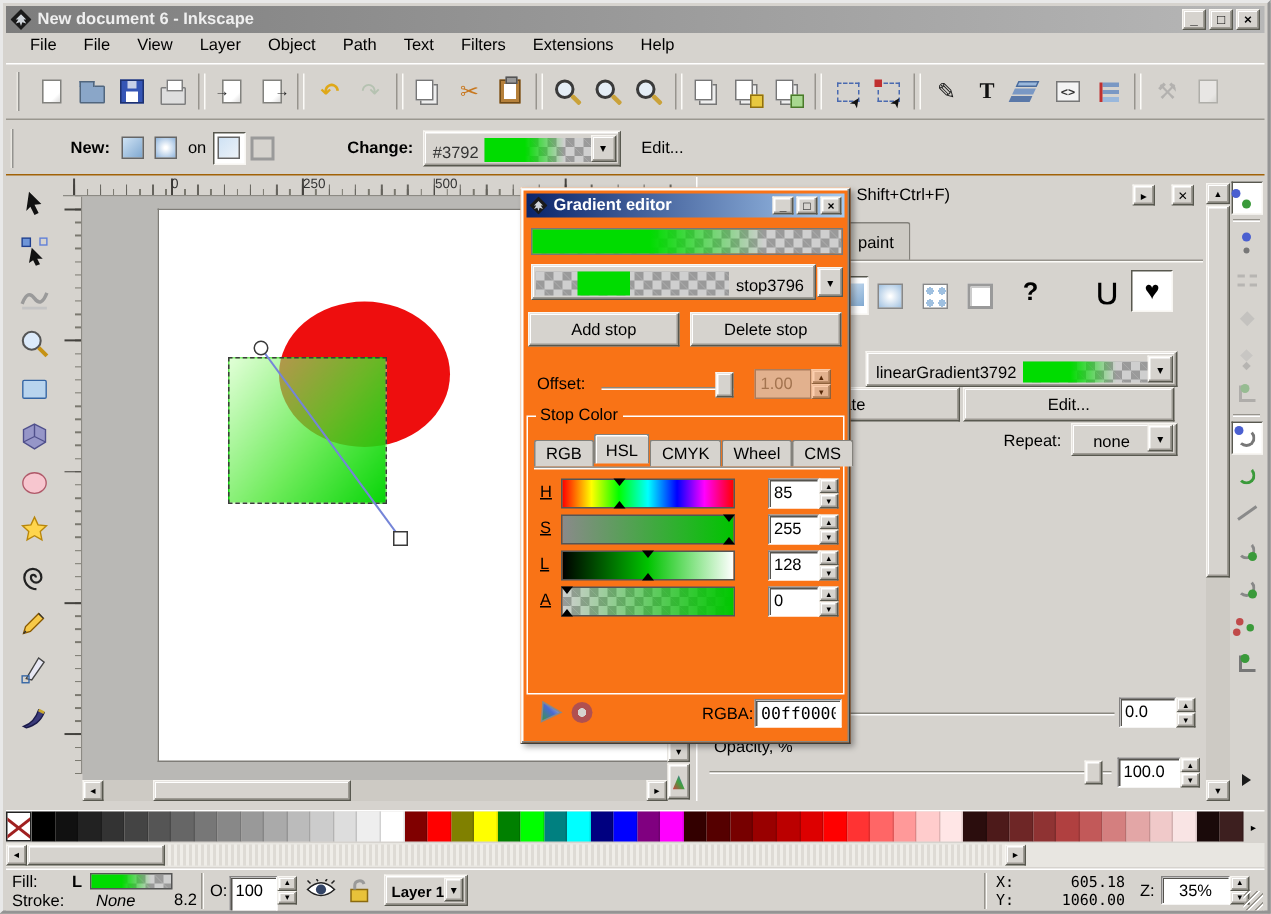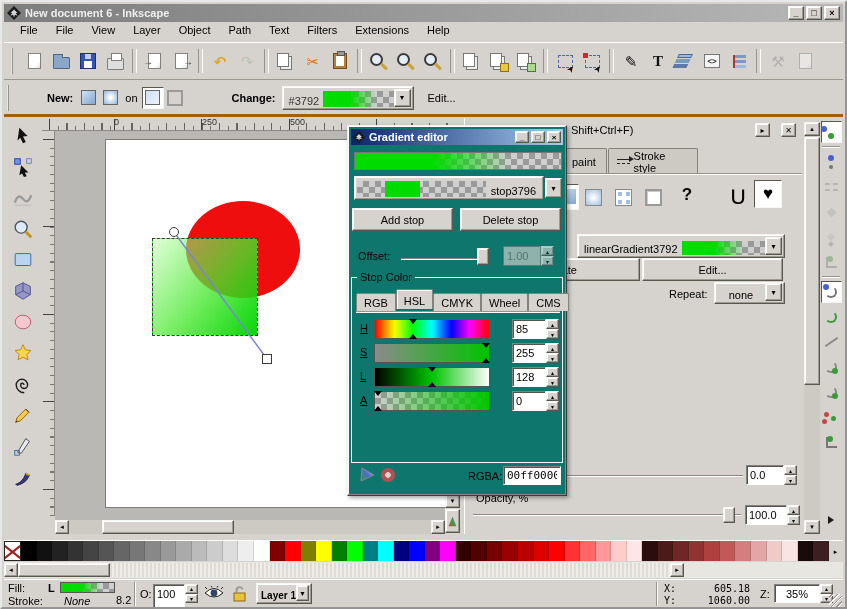--- a/index.html
+++ b/index.html
@@ -52,21 +52,21 @@
   .k-mag:after{content:"";position:absolute;width:8px;height:3px;background:#caa23a;border-radius:1px;transform:rotate(45deg);right:-7px;bottom:-4px;}
   .k-group{width:15px;height:13px;border:1px dashed #4a6ab0;position:relative;}
   .k-group:after{content:"➤";position:absolute;right:-3px;bottom:-7px;font-size:9px;color:#111;transform:rotate(-55deg);}
   .k-ungroup{width:15px;height:13px;border:1px dashed #4a6ab0;position:relative;}
   .k-ungroup:after{content:"➤";position:absolute;right:-3px;bottom:-7px;font-size:9px;color:#111;transform:rotate(-55deg);}
   .k-ungroup:before{content:"";position:absolute;left:-3px;top:-3px;width:5px;height:5px;background:#c03030;}
   .k-layers{width:14px;height:4px;background:#9ab8dc;border:1px solid #4a6a9a;transform:skewX(-25deg);box-shadow:0 5px 0 #7a98c4,0 10px 0 #5a78a8;margin-bottom:10px;}
   .k-xml{width:16px;height:14px;border:1px solid #777;background:#f4f4f4;font:bold 8px "DejaVu Sans Mono",monospace;display:flex;align-items:center;justify-content:center;color:#333;}
   .k-align{width:13px;height:13px;border-left:2px solid #c03030;background:linear-gradient(#7a98c4 0 3px,transparent 3px 5px,#7a98c4 5px 8px,transparent 8px 10px,#9ab8dc 10px 13px);}
   
-  .toolctrl{left:2px;top:79px;right:2px;height:36px;display:flex;align-items:center;border-bottom:3px solid #a16207;}
+  .toolctrl{left:2px;top:79px;right:2px;height:36px;display:flex;align-items:center;border-bottom:1px solid #a16207;}
   .tc-label{font-weight:bold;}
   .tc-btn{width:22px;height:22px;display:flex;align-items:center;justify-content:center;}
   .tc-sw{width:15px;height:15px;border:1px solid #666;}
   .combo{display:flex;align-items:flex-end;height:24px;padding:2px;}
   .combo-arrow{width:17px;height:18px;display:flex;align-items:center;justify-content:center;font-size:8px;}
   
   .toolbox{left:2px;top:116px;width:38px;bottom:73px;display:flex;flex-direction:column;align-items:center;gap:3px;padding-top:4px;}
   .tool{width:30px;height:28px;display:flex;align-items:center;justify-content:center;}
   
   .hruler{left:40px;top:116px;width:415px;height:13px;background:#d6d3ce;border-bottom:1px solid #8c8a84;
@@ -103,21 +103,21 @@
   .s-curve-node{width:12px;height:12px;border:2px solid #777;border-color:transparent #777 #777 transparent;border-radius:50%;position:relative;}
   .s-curve-node:after{content:"";position:absolute;left:-4px;top:-4px;width:6px;height:6px;border-radius:50%;background:#4a5fd0;}
   .s-slash{width:15px;height:2px;background:#8a8a8a;transform:rotate(-35deg);}
   .s-curve-dot{width:12px;height:12px;border:2px solid #888;border-color:transparent #888 #888 transparent;border-radius:50%;position:relative;}
   .s-curve-dot:after{content:"";position:absolute;right:-3px;bottom:-3px;width:6px;height:6px;border-radius:50%;background:#3a9a3a;}
   .s-dots-red{width:5px;height:5px;border-radius:50%;background:#c04a4a;box-shadow:7px 4px 0 #3a9a3a,-2px 7px 0 #c04a4a;margin:-6px 6px 0 -4px;}
   .s-corner-dot{width:11px;height:11px;border-left:2px solid #777;border-bottom:2px solid #777;position:relative;}
   .s-corner-dot:after{content:"";position:absolute;left:-1px;top:-1px;width:6px;height:6px;border-radius:50%;background:#3a9a3a;}
   .s-arrow{width:0;height:0;border-left:6px solid #1a1a1a;border-top:4px solid transparent;border-bottom:4px solid transparent;}
   
-  .dlg{left:345px;top:123px;width:220px;height:371px;background:#0f766e;border:1px solid;border-color:#f4f2ee #3c3c38 #3c3c38 #f4f2ee;box-shadow:2px 2px 4px rgba(0,0,0,.35),inset -1px -1px 0 #8a8880,inset 1px 1px 0 #fff;z-index:30;}
+  .dlg{left:345px;top:123px;width:220px;height:371px;background:#f97316;border:1px solid;border-color:#f4f2ee #3c3c38 #3c3c38 #f4f2ee;box-shadow:2px 2px 4px rgba(0,0,0,.35),inset -1px -1px 0 #8a8880,inset 1px 1px 0 #fff;z-index:30;}
   .dlg-title{position:absolute;left:3px;top:3px;right:3px;height:16px;display:flex;align-items:center;padding:0 2px;color:#fff;font-weight:bold;}
   .dlg-btn{width:14px;height:12px;display:flex;align-items:center;justify-content:center;font-size:8px;font-weight:bold;color:#000;}
   .chrow{position:absolute;height:20px;}
   .chlabel{position:absolute;left:0;top:3px;width:12px;text-decoration:underline;}
   .chbar{position:absolute;left:14px;top:0;width:116px;height:20px;border:1px solid #555;}
   .mark{position:absolute;width:0;height:0;border-left:4px solid transparent;border-right:4px solid transparent;}
   .mark.t{top:-1px;border-top:5px solid #000;}
   .mark.b{bottom:-1px;border-bottom:5px solid #000;}
   .spinbox{position:absolute;display:flex;}
   .spin-val{width:38px;height:20px;padding:3px 3px 0 3px;}
@@ -410,24 +410,20 @@
     <div class="raised" style="position:absolute;left:316px;top:5px;width:15px;height:14px;display:flex;align-items:center;justify-content:center;font-size:8px">✕</div>
 
     <div style="position:absolute;right:0;top:4px;width:16px;bottom:0;background:#cdcac4">
       <div class="scr-btn raised" style="width:16px">▴</div>
       <div class="raised" style="position:absolute;top:15px;width:16px;height:248px"></div>
       <div class="scr-btn raised" style="position:absolute;bottom:0;width:16px">▾</div>
     </div>
 
     <div class="dock-tab" style="left:98px;top:30px;width:44px">
       <span>paint</span>
-    </div>
-    <div class="dock-tab" style="left:143px;top:30px;width:90px">
-      <div class="dash-ic"></div>
-      <span>Stroke style</span>
     </div>
     <div class="hline" style="position:absolute;left:0;right:18px;top:55px"></div>
 
     <div class="pressed" style="position:absolute;left:98px;top:66px;width:16px;height:26px">
         <div style="margin:4px 2px;width:10px;height:15px;background:linear-gradient(135deg,#cfe2f4,#7fa8d0)"></div>
       </div>
     <div style="position:absolute;left:116px;top:66px;width:24px;height:26px;display:flex;align-items:center;justify-content:center">
         <div style="width:17px;height:17px;background:radial-gradient(circle,#fff 5%,#9fc0e0);border:1px solid #888"></div>
       </div>
     <div style="position:absolute;left:146px;top:66px;width:24px;height:26px;display:flex;align-items:center;justify-content:center">

